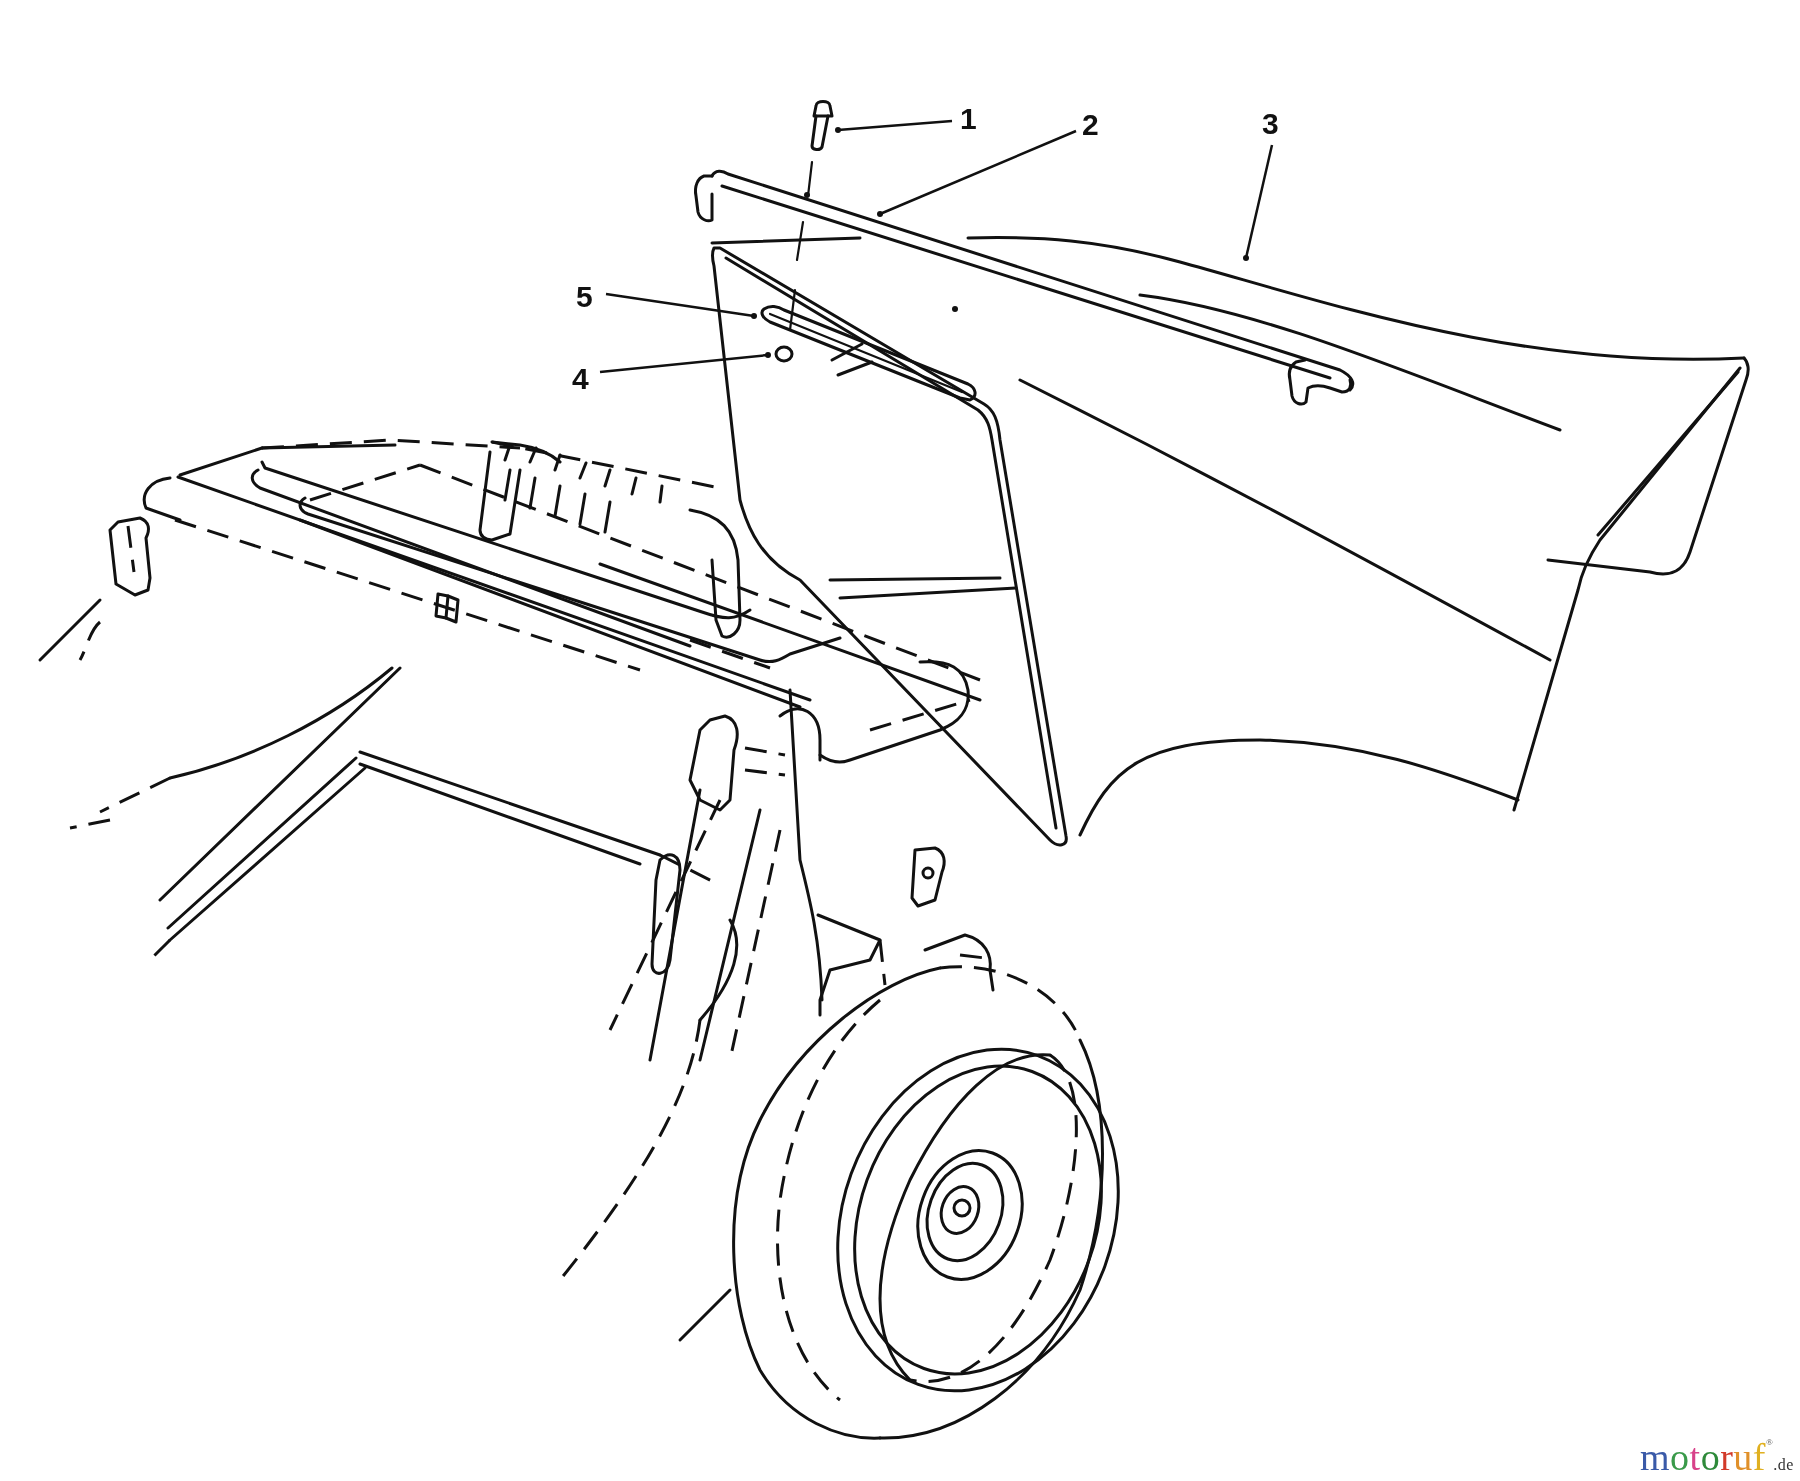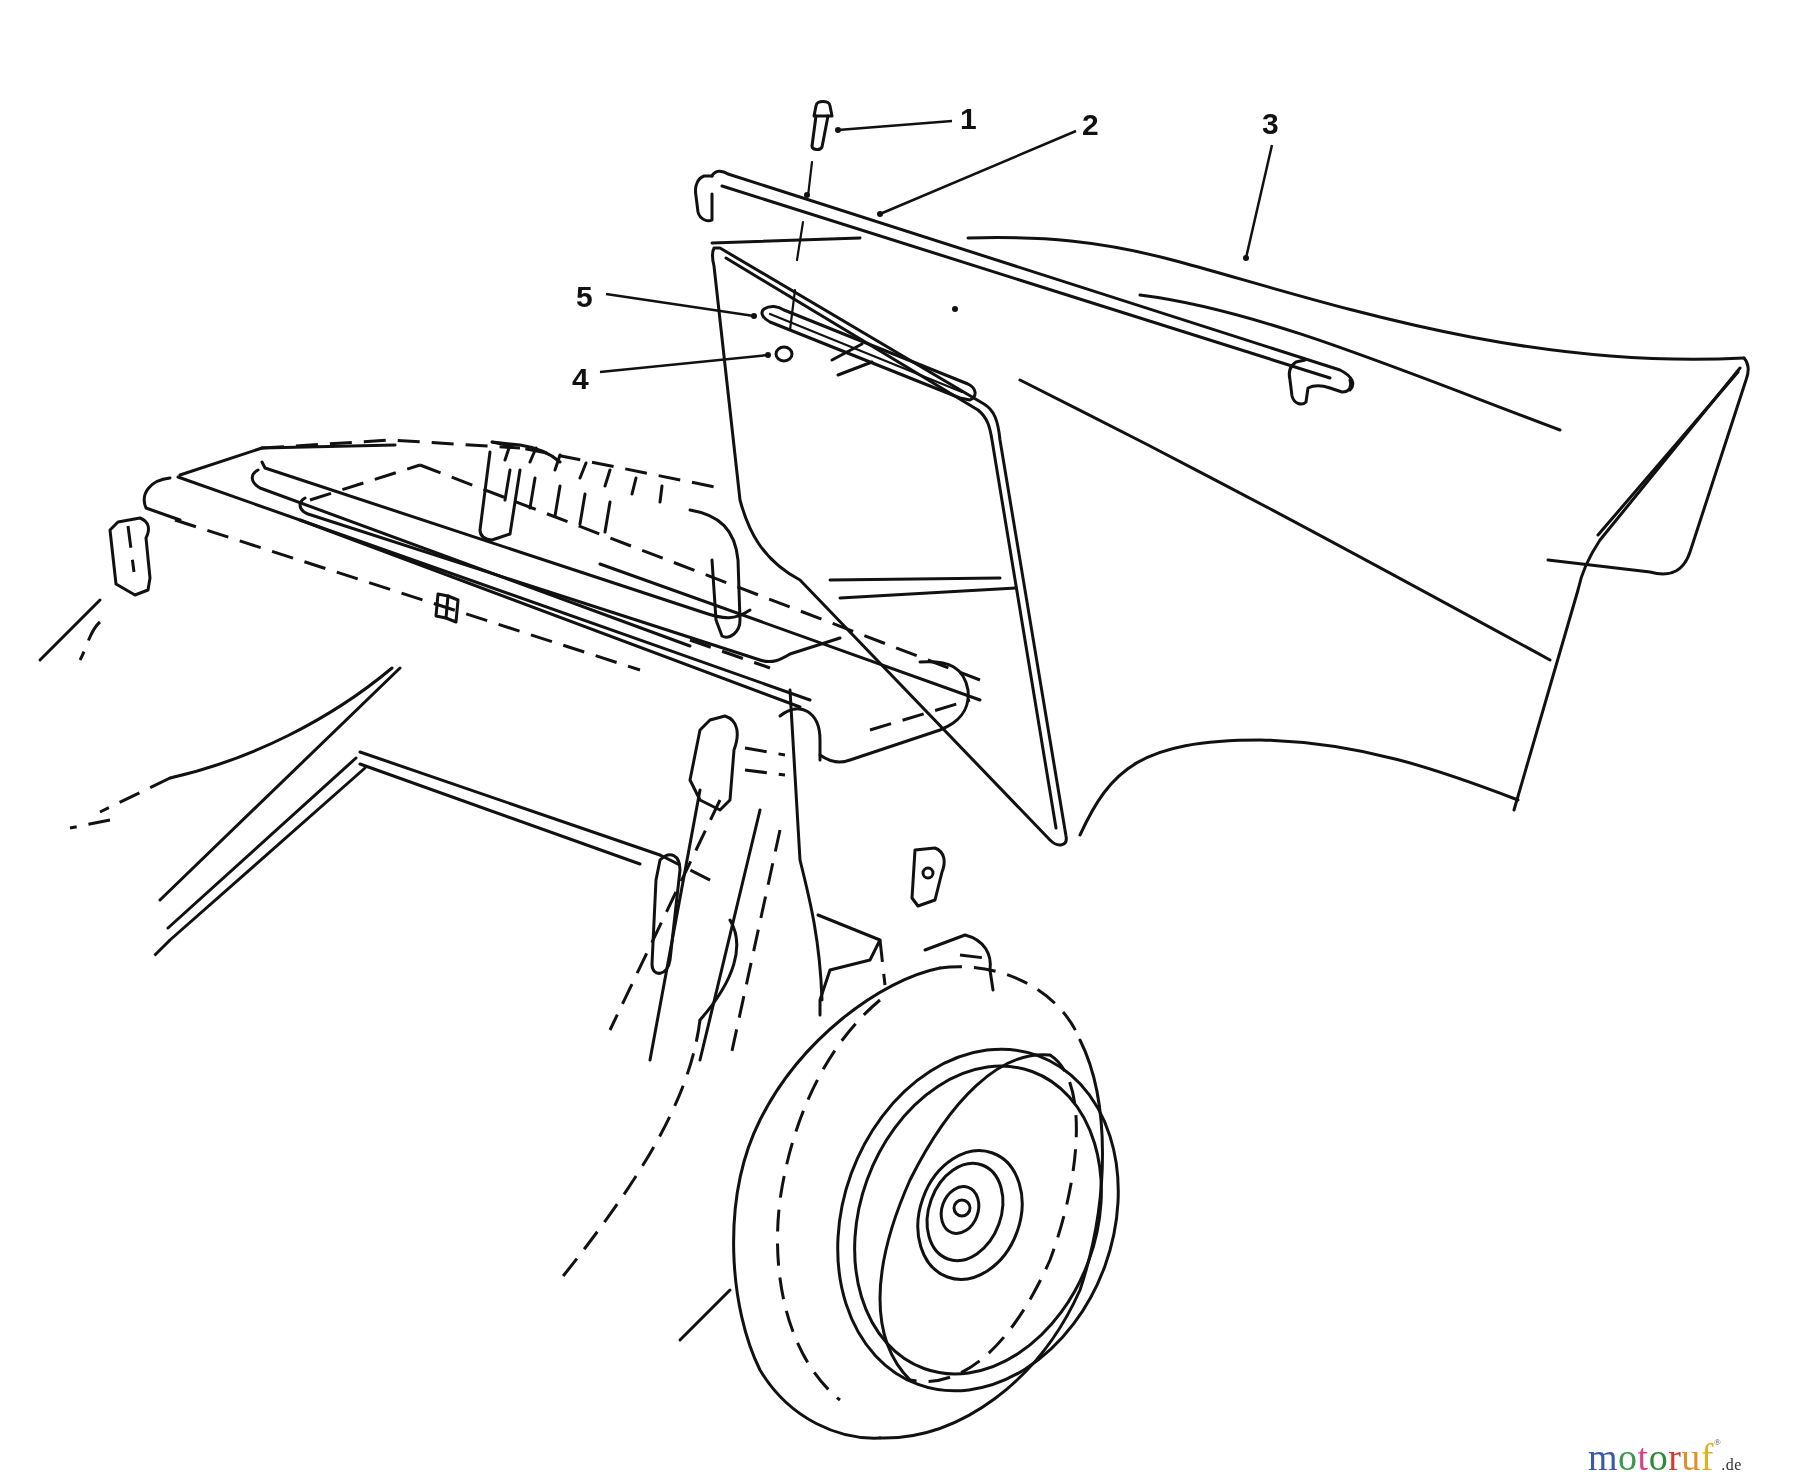--- a/index.html
+++ b/index.html
@@ -4,21 +4,21 @@
 <style>
   html, body { margin: 0; padding: 0; background: #ffffff; }
   body { width: 1800px; height: 1481px; position: relative; overflow: hidden; font-family: "Liberation Sans", sans-serif; }
   #diagram { position: absolute; left: 0; top: 0; width: 1800px; height: 1481px; }
   .ln { fill: none; stroke: #111; stroke-width: 3; stroke-linecap: round; stroke-linejoin: round; }
   .dash { fill: none; stroke: #111; stroke-width: 3; stroke-dasharray: 22 12; stroke-linecap: butt; }
   .thin { fill: none; stroke: #111; stroke-width: 2.2; stroke-linecap: round; }
   .leader { stroke: #111; stroke-width: 2.5; fill: none; }
   .dot { fill: #111; }
   .callout { position: absolute; font-family: "Liberation Sans", sans-serif; font-weight: bold; font-size: 30px; color: #111; line-height: 1; }
-  .wm { position: absolute; left: 1588px; top: 1438px; font-family: "Liberation Serif", serif; font-size: 38px; letter-spacing: 0.5px; line-height: 1; }
+  .wm { position: absolute; left: 1640px; top: 1438px; font-family: "Liberation Serif", serif; font-size: 38px; letter-spacing: 0.5px; line-height: 1; }
   .wm span { display: inline-block; }
   .wm .tld { font-size: 16px; color: #333; }
   .wm .reg { font-size: 9px; vertical-align: top; color: #555; }
 </style>
 </head>
 <body>
 
 <svg id="diagram" viewBox="0 0 1800 1481" xmlns="http://www.w3.org/2000/svg">
 
   <g>

